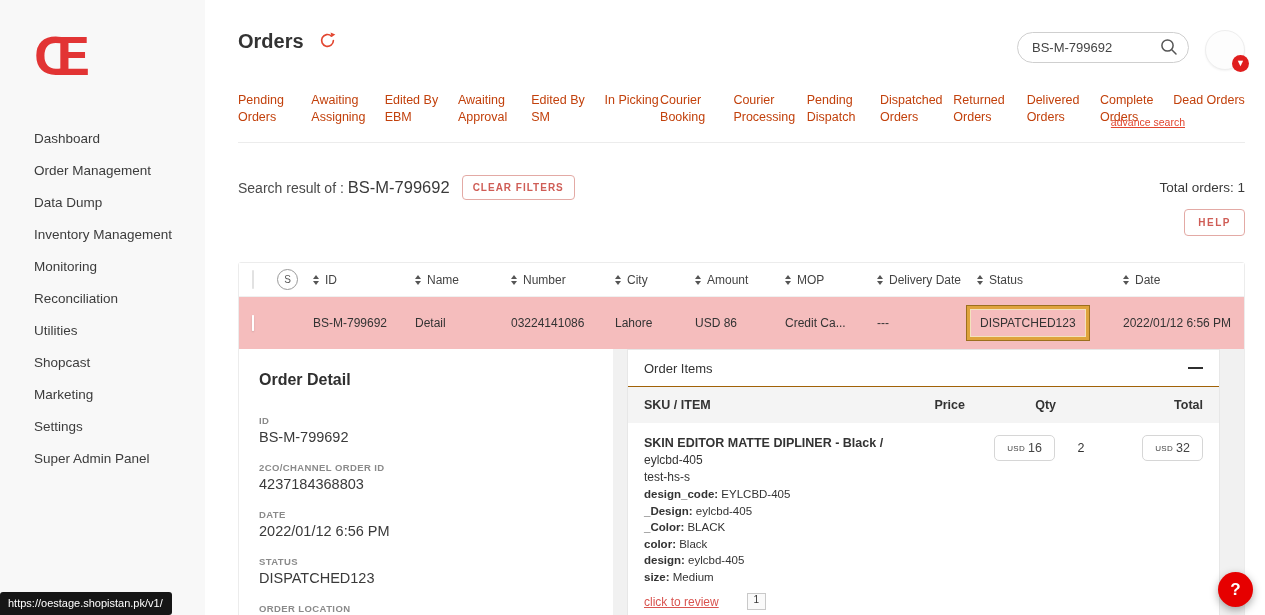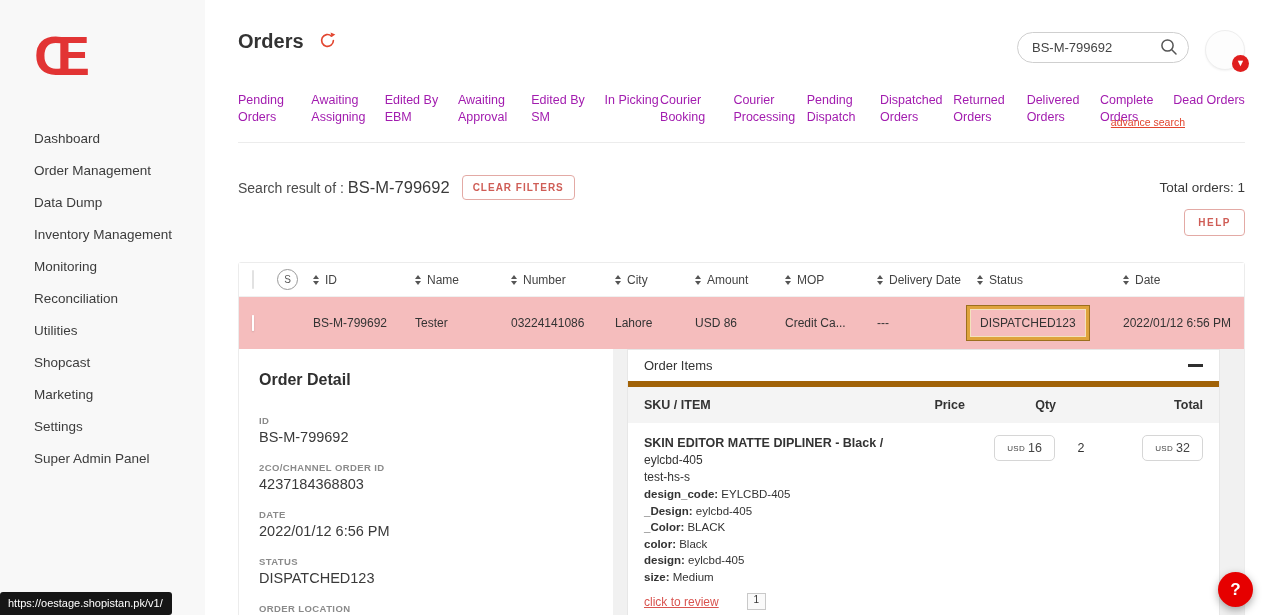--- a/index.html
+++ b/index.html
@@ -29,21 +29,21 @@
     color:#e2452f; text-decoration:underline; cursor:pointer; white-space:nowrap;margin-top:48px; }
   .avatar-wrap { position:relative; margin-left:16px; }
   .avatar { width:40px; height:40px; border-radius:50%; background:#fdfdfd;
     border:1px solid #eee; box-shadow:0 1px 2px rgba(0,0,0,.05); cursor:pointer; }
   .avatar-badge { position:absolute; right:-4px; bottom:-2px; width:17px; height:17px;
     border-radius:50%; background:#e01e1e; color:#fff; font-size:9px; line-height:17px;
     text-align:center; cursor:pointer; }
 
   .tabs { display:flex; justify-content:space-between; margin-top:22px;
     padding-bottom:16px; border-bottom:1px solid #ececec; }
-  .tab { font-size:12.5px; color:#a21caf; line-height:17px; max-width:72px;
+  .tab { font-size:12.5px; color:#c2410c; line-height:17px; max-width:72px;
     cursor:pointer; }
 
   .filterbar { display:flex; align-items:center; margin-top:32px; position:relative; }
   .sr-label { font-size:14px; color:#4a4a4a; }
   .sr-value { font-size:16.5px; color:#3a3a3a; margin-left:4px; }
   .clear-btn { margin-left:12px; font-size:10px; font-weight:bold; letter-spacing:1px;
     color:#cf5d56; border:1px solid #e3aaa5; border-radius:4px; padding:6px 10px;
     background:#fff; cursor:pointer; }
   .total-orders { margin-left:auto; font-size:13.5px; color:#3a3a3a; }
   .help-btn { position:absolute; right:0; top:34px; font-size:10px; font-weight:bold;
@@ -78,21 +78,21 @@
   .order-detail { width:374px; background:#fff; padding:22px 0 0 20px; flex:none; }
   .od-title { font-size:16px; font-weight:bold; color:#2f2f2f; margin-bottom:26px; }
   .od-field { margin-bottom:17px; }
   .od-label { font-size:9.5px; font-weight:bold; letter-spacing:.4px; color:#8a8a8a;
     margin-bottom:3px; }
   .od-value { font-size:14.5px; color:#3a3a3a; }
 
   .oi-card { width:593px; background:#fff; border:1px solid #e7e7e7; margin-left:14px;
     margin-top:0; align-self:stretch; }
   .oi-header { display:flex; align-items:center; height:37px; padding:0 16px;
-    border-bottom:6px solid #a16207; }
+    border-bottom:1px solid #a16207; }
   .oi-title { font-size:13px; color:#333; }
   .collapse { margin-left:auto; width:15px; height:2.5px; background:#2f2f2f;
     cursor:pointer; }
   .oi-subhead { display:grid; grid-template-columns:1fr 86px 52px 96px; height:36px;
     align-items:center; background:#f4f4f4; padding:0 16px; font-size:12.5px;
     font-weight:bold; color:#333;gap:45px; }
   .right { text-align:right; }
   .oi-item { display:grid; grid-template-columns:1fr 86px 52px 96px; padding:12px 16px 0; }
   .it-title { font-size:12.5px; font-weight:bold; color:#333; line-height:17px; }
   .it-line { font-size:12px; color:#333; line-height:17px; }
@@ -296,21 +296,21 @@
               <i class="dn"></i>
             </span>
             <span>Date</span>
           </div>
         </div>
     </div>
     <div class="tgrid trow">
       <div><span class="cb row"></span></div>
       <div></div>
       <div class="td">BS-M-799692</div>
-      <div class="td">Tester</div>
+      <div class="td">Detail</div>
       <div class="td">03224141086</div>
       <div class="td">Lahore</div>
       <div class="td">USD 86</div>
       <div class="td">Credit Ca...</div>
       <div class="td">---</div>
       <div class="td"><span class="status-hl">DISPATCHED123</span></div>
       <div class="td">2022/01/12 6:56 PM</div>
     </div>
 
     <div class="detail-region">

